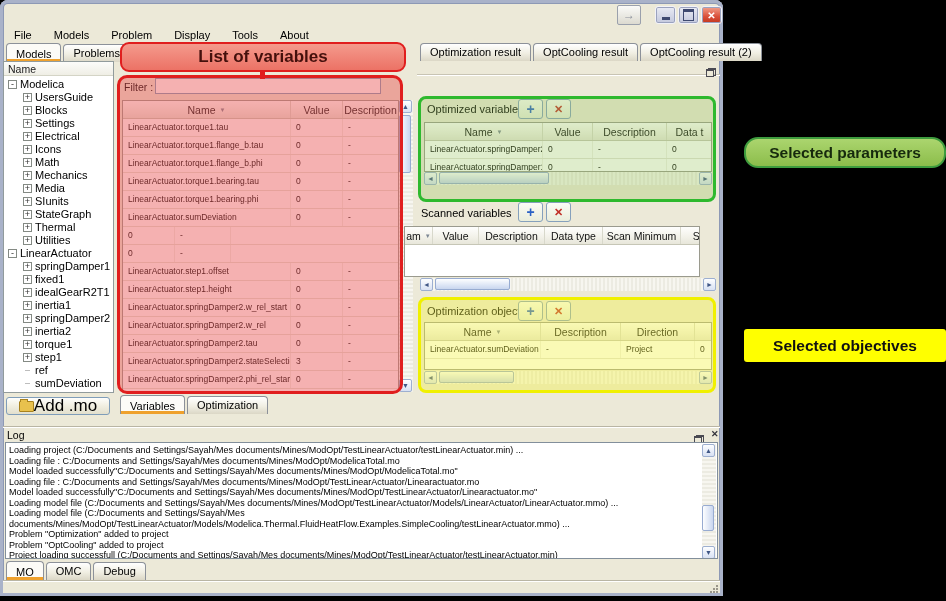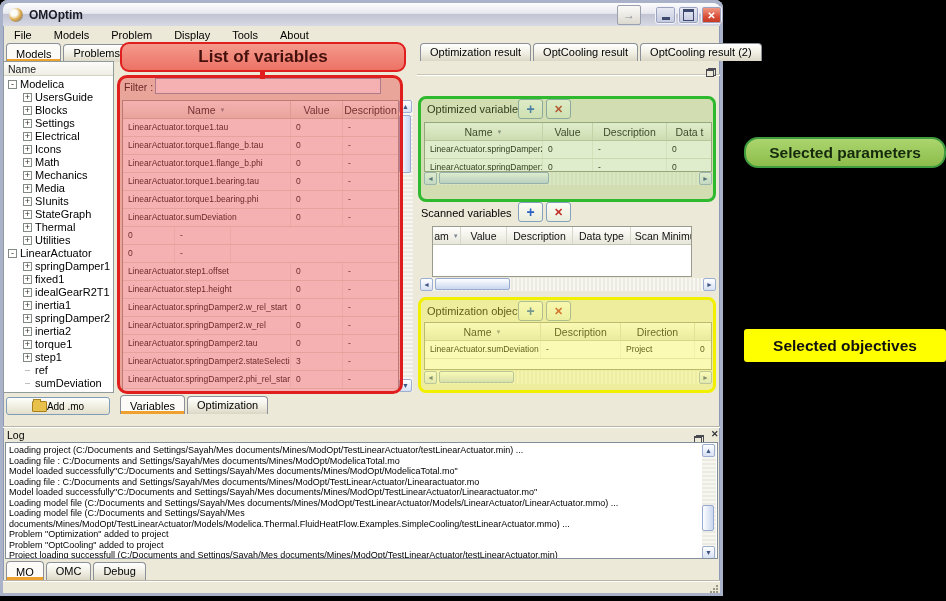--- a/index.html
+++ b/index.html
@@ -39,21 +39,21 @@
   .tree-header{background:linear-gradient(#FCFCFA,#EFEEE5);border-bottom:1px solid #D4D4C6;
                font-size:10.5px;color:#222;padding:1px 4px;height:14px;box-sizing:border-box}
   .tree-view{overflow:hidden;padding-top:2px}
   .tree-row{height:13px;line-height:13px;font-size:11px;display:flex;align-items:center;gap:3px;white-space:nowrap;color:#000}
   .expander{width:9px;height:9px;flex:none;border:1px solid #848A84;background:#fff;
             font-size:9px;line-height:7px;text-align:center;color:#333;box-sizing:border-box}
   .leafdash{width:9px;flex:none;text-align:center;color:#9a9a9a;font-size:9px}
   .tree-label{overflow:hidden}
 
   .xpbtn{background:linear-gradient(#FEFEFC,#F2F0E3 45%,#E2DFCD);border:1px solid #7F9DB9;border-radius:3px;
-         font-size:10px;color:#000;display:flex;align-items:center;justify-content:center;}
+         font-size:17px;color:#000;display:flex;align-items:center;justify-content:center;}
   .folder-icon{width:13px;height:9px;background:#E8C14D;border:1px solid #A8821E;border-radius:1px;position:relative;flex:none}
   .folder-icon::before{content:"";position:absolute;left:0;top:-3px;width:6px;height:2px;background:#E8C14D;border:1px solid #A8821E;border-bottom:none}
 
   
   .tbl{background:#fff;border:1px solid #9A9A8E;overflow:hidden}
   .thead{display:flex;height:17px;background:linear-gradient(#FEFEFD,#F2F1E8 60%,#E7E6DA);border-bottom:1px solid #C6C6B6}
   .th{flex:none;box-sizing:border-box;border-right:1px solid #D8D8CB;font-size:10.5px;color:#111;
       display:flex;align-items:center;justify-content:center;position:relative;overflow:hidden;white-space:nowrap}
   .sort{font-size:6px;color:#7D8794;margin-left:4px}
   .trow{display:flex;height:17px;border-bottom:1px solid #E3E3D8}
@@ -106,24 +106,20 @@
         radial-gradient(circle at 8px 8px,#9a968a 1px,transparent 1.4px),
         radial-gradient(circle at 5px 5px,#9a968a 1px,transparent 1.4px),
         radial-gradient(circle at 8px 5px,#9a968a 1px,transparent 1.4px),
         radial-gradient(circle at 8px 2px,#9a968a 1px,transparent 1.4px)}
 </style>
 </head>
 <body>
 
 <div class="abs window">
 
-  <div class="abs titlebar">
-    <span class="app-icon"></span>
-    <span class="title-text">OMOptim</span>
-  </div>
   <div class="abs navbtn" style="left:617px;top:5px">→</div>
   <div class="abs wbtn" style="left:653px;top:6px">
       <span class="glyph-min"></span>
     </div>
   <div class="abs wbtn" style="left:676px;top:6px">
       <span class="glyph-max"></span>
     </div>
   <div class="abs wbtn close" style="left:699px;top:6px">✕</div>
 
   <div class="abs menubar" style="left:3px;top:26px;width:717px;height:17px">
@@ -377,21 +373,21 @@
     <span class="sb-btn">◄</span>
     <div class="sb-track-h">
         <div class="sb-thumb-h" style="left:2px;width:110px"></div>
       </div>
     <span class="sb-btn">►</span>
   </div>
 
   <div class="abs sec-label" style="left:421px;top:207px">Scanned variables</div>
   <div class="abs act plus" style="left:518px;top:202px">+</div>
   <div class="abs act del" style="left:546px;top:202px">✕</div>
-  <div class="abs tbl t-scan" style="left:432px;top:226px;width:260px;height:51px">
+  <div class="abs tbl t-scan" style="left:404px;top:226px;width:296px;height:51px">
       <div class="thead">
         <div class="th c0">am<span class="sort">▼</span></div>
         <div class="th c1">Value</div>
         <div class="th c2">Description</div>
         <div class="th c3">Data type</div>
         <div class="th c4">Scan Minimum</div>
         <div class="th c5">Scan M</div>
       </div>
     </div>
   <div class="abs hscroll" style="left:420px;top:278px;width:296px">

